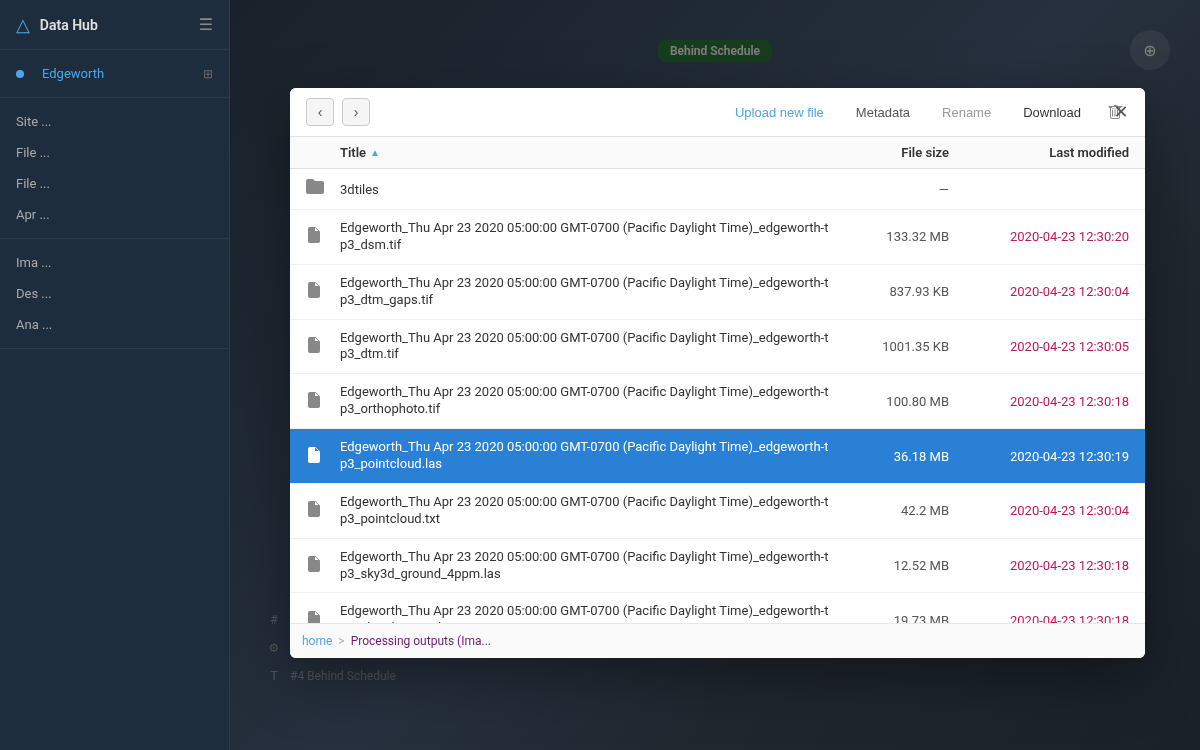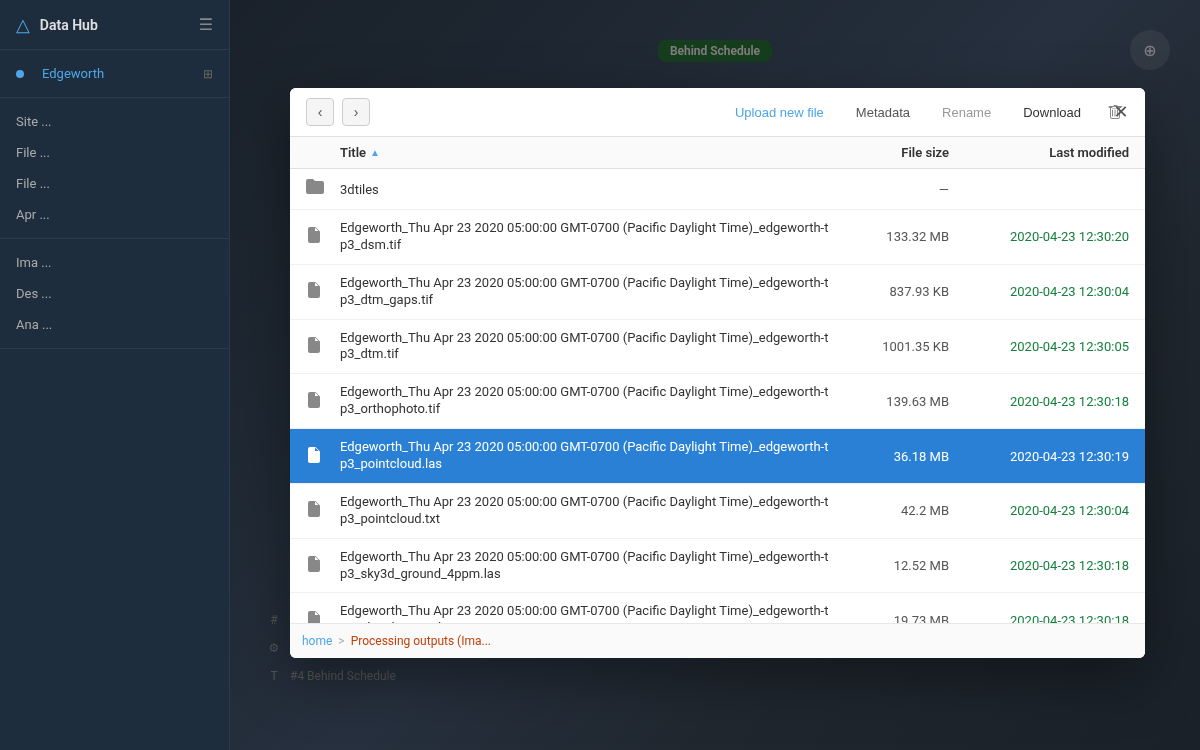--- a/index.html
+++ b/index.html
@@ -293,21 +293,21 @@
       font-size: 13px;
       color: #555;
       text-align: right;
     }
 
     .table-row.selected .row-size { color: #fff; }
 
     .row-date {
       width: 180px;
       font-size: 13px;
-      color: #15803d;
+      color: #be185d;
       text-align: right;
     }
 
     .table-row.selected .row-date { color: #ffffff; }
 
     
     .folder-icon {
       width: 24px;
       flex-shrink: 0;
       margin-right: 10px;
@@ -331,21 +331,21 @@
     .breadcrumb-link {
       color: #4da6e8;
       cursor: pointer;
     }
 
     .breadcrumb-sep {
       color: #aaa;
     }
 
     .breadcrumb-current {
-      color: #c2410c;
+      color: #701a75;
     }
 
     
     .table-body::-webkit-scrollbar { width: 6px; }
     .table-body::-webkit-scrollbar-track { background: #f5f5f5; }
     .table-body::-webkit-scrollbar-thumb { background: #ccc; border-radius: 3px; }
 
     
     .modal-close {
       position: absolute;
@@ -525,21 +525,21 @@
       <div class="row-size">1001.35 KB</div>
       <div class="row-date">2020-04-23 12:30:05</div>
     </div>
           <div class="table-row">
       <div class="file-icon">
         <svg width="14" height="16" viewBox="0 0 14 16" fill="#888">
           <path d="M4 0h5.5L14 4.5V14a2 2 0 01-2 2H4a2 2 0 01-2-2V2a2 2 0 012-2zm5 .5V4H12.5L9 .5z"></path>
         </svg>
       </div>
       <div class="row-title" style="white-space: normal; word-break: break-all; line-height: 1.3;">Edgeworth_Thu Apr 23 2020 05:00:00 GMT-0700 (Pacific Daylight Time)_edgeworth-tp3_orthophoto.tif</div>
-      <div class="row-size">139.63 MB</div>
+      <div class="row-size">100.80 MB</div>
       <div class="row-date">2020-04-23 12:30:18</div>
     </div>
           <div class="table-row selected">
       <div class="file-icon">
         <svg width="14" height="16" viewBox="0 0 14 16" fill="#fff">
           <path d="M4 0h5.5L14 4.5V14a2 2 0 01-2 2H4a2 2 0 01-2-2V2a2 2 0 012-2zm5 .5V4H12.5L9 .5z"></path>
         </svg>
       </div>
       <div class="row-title" style="white-space: normal; word-break: break-all; line-height: 1.3;">Edgeworth_Thu Apr 23 2020 05:00:00 GMT-0700 (Pacific Daylight Time)_edgeworth-tp3_pointcloud.las</div>
       <div class="row-size">36.18 MB</div>

